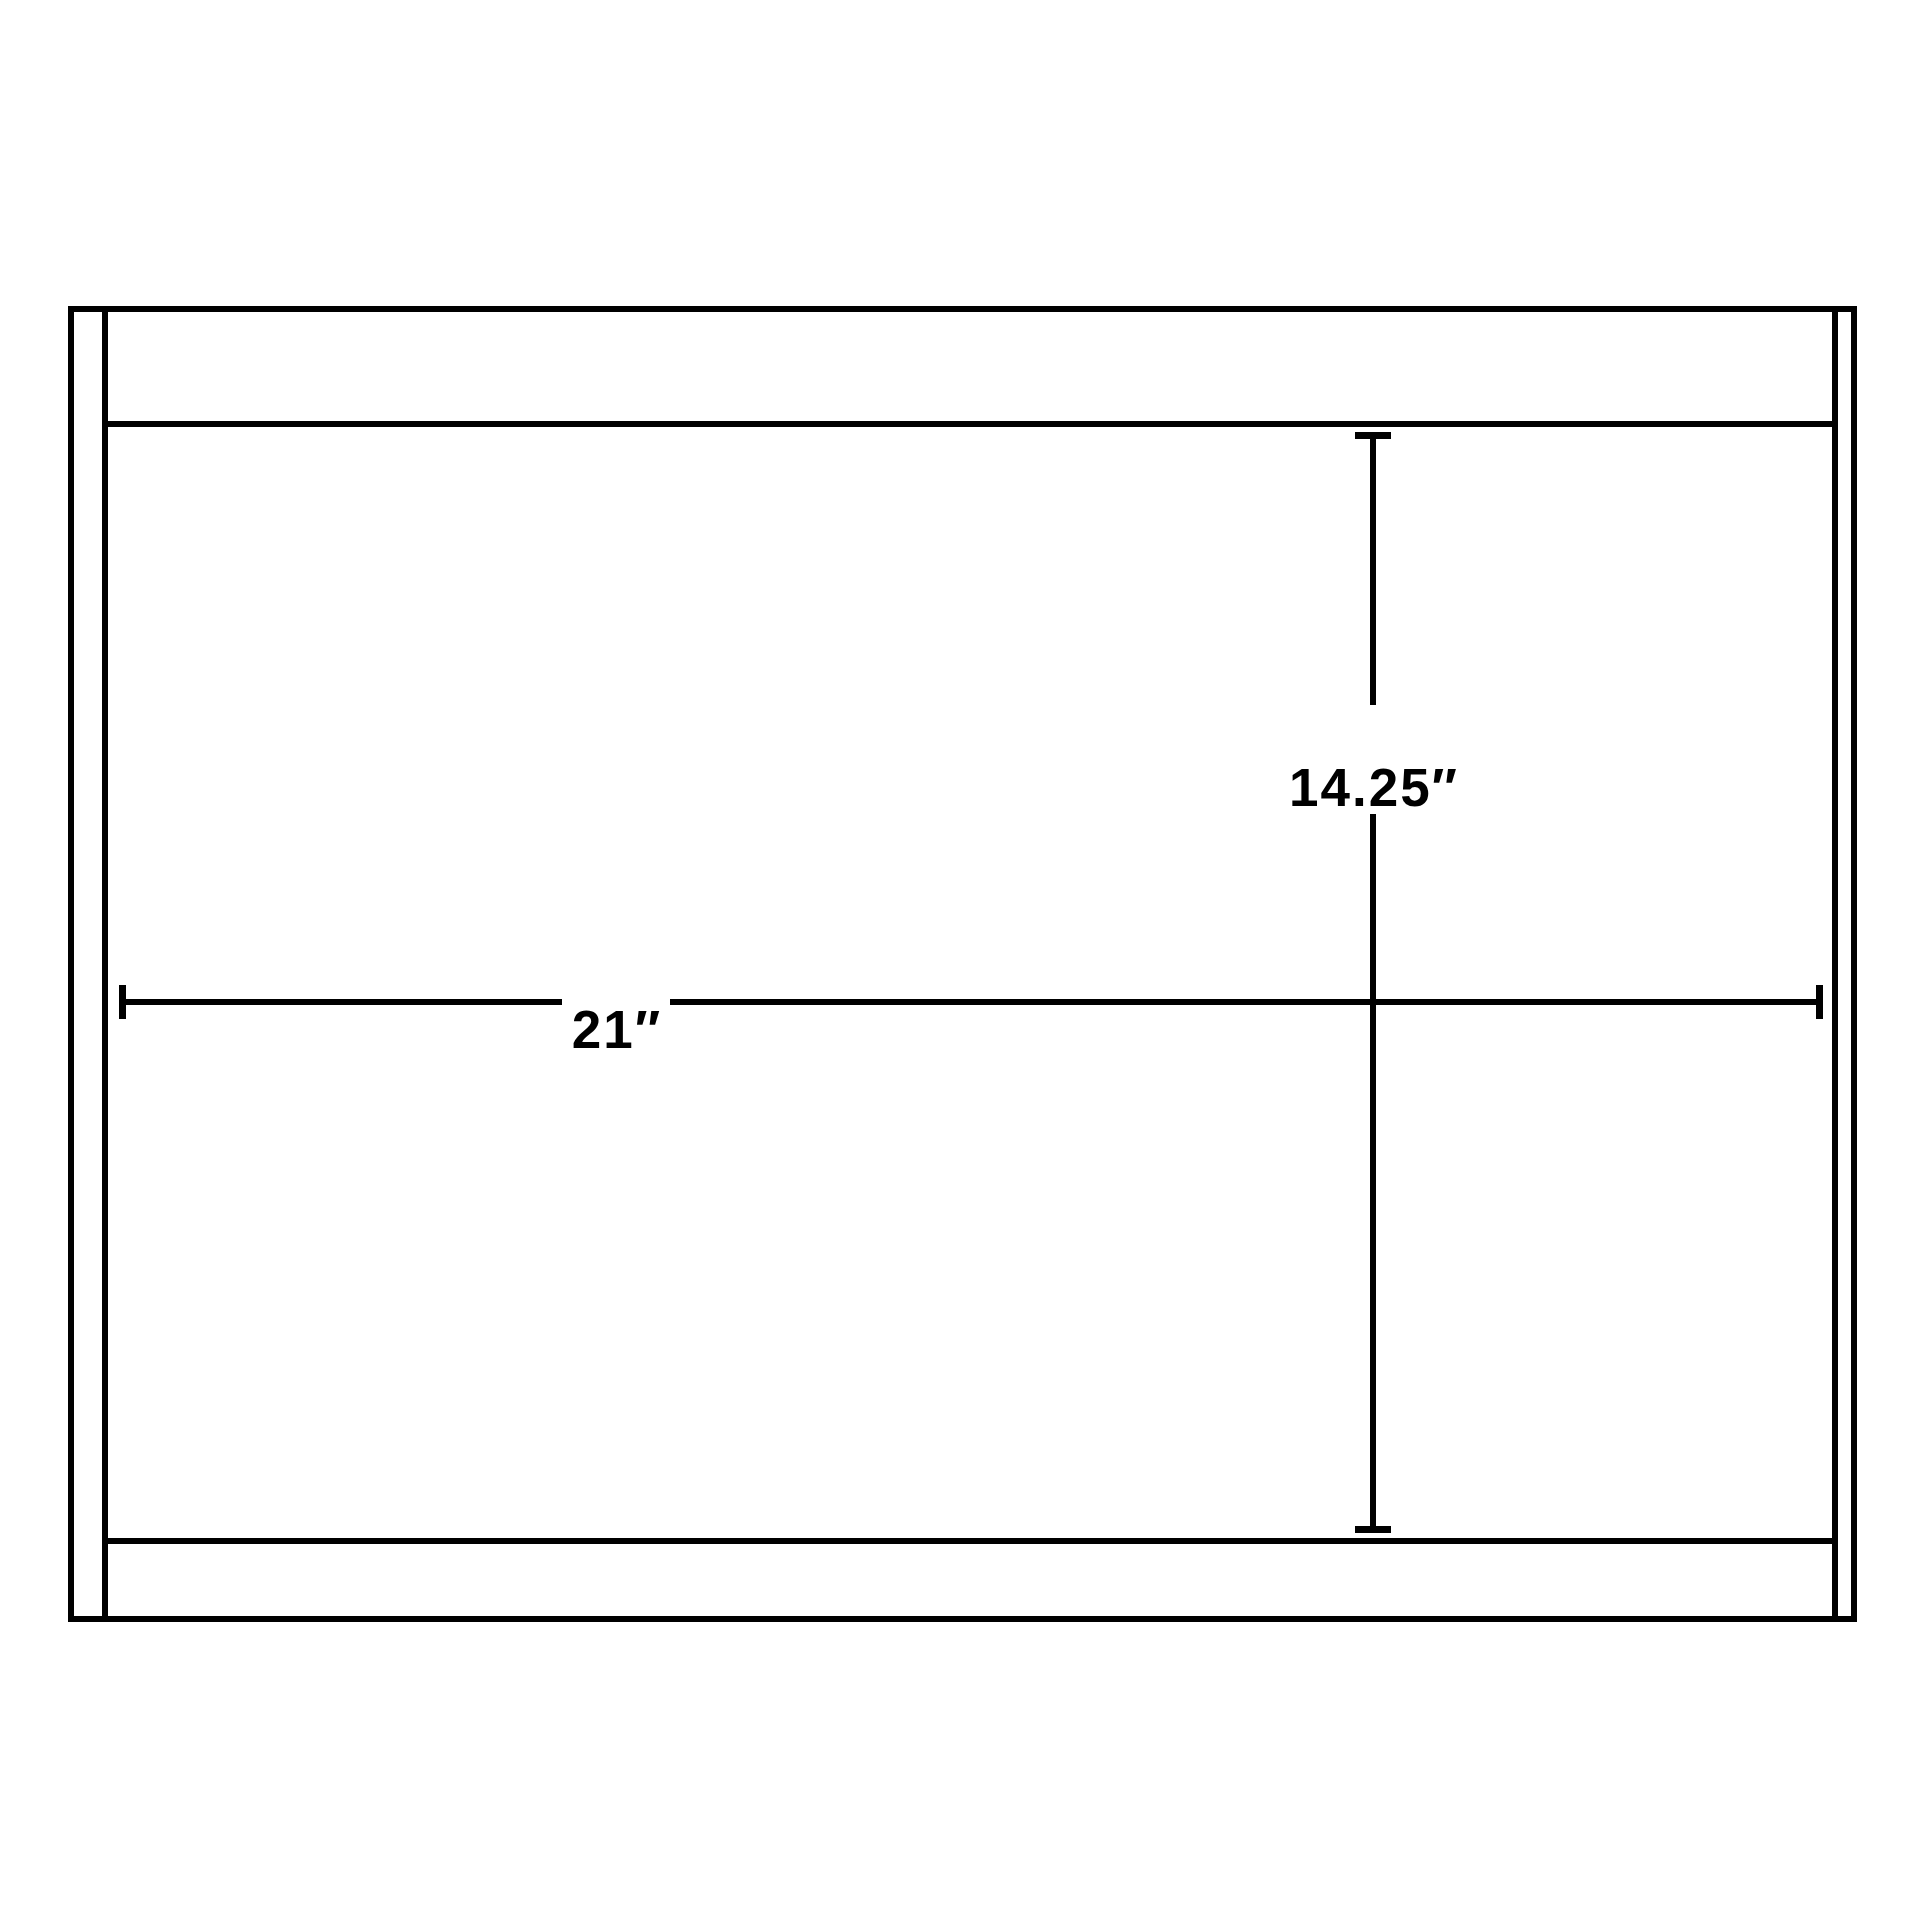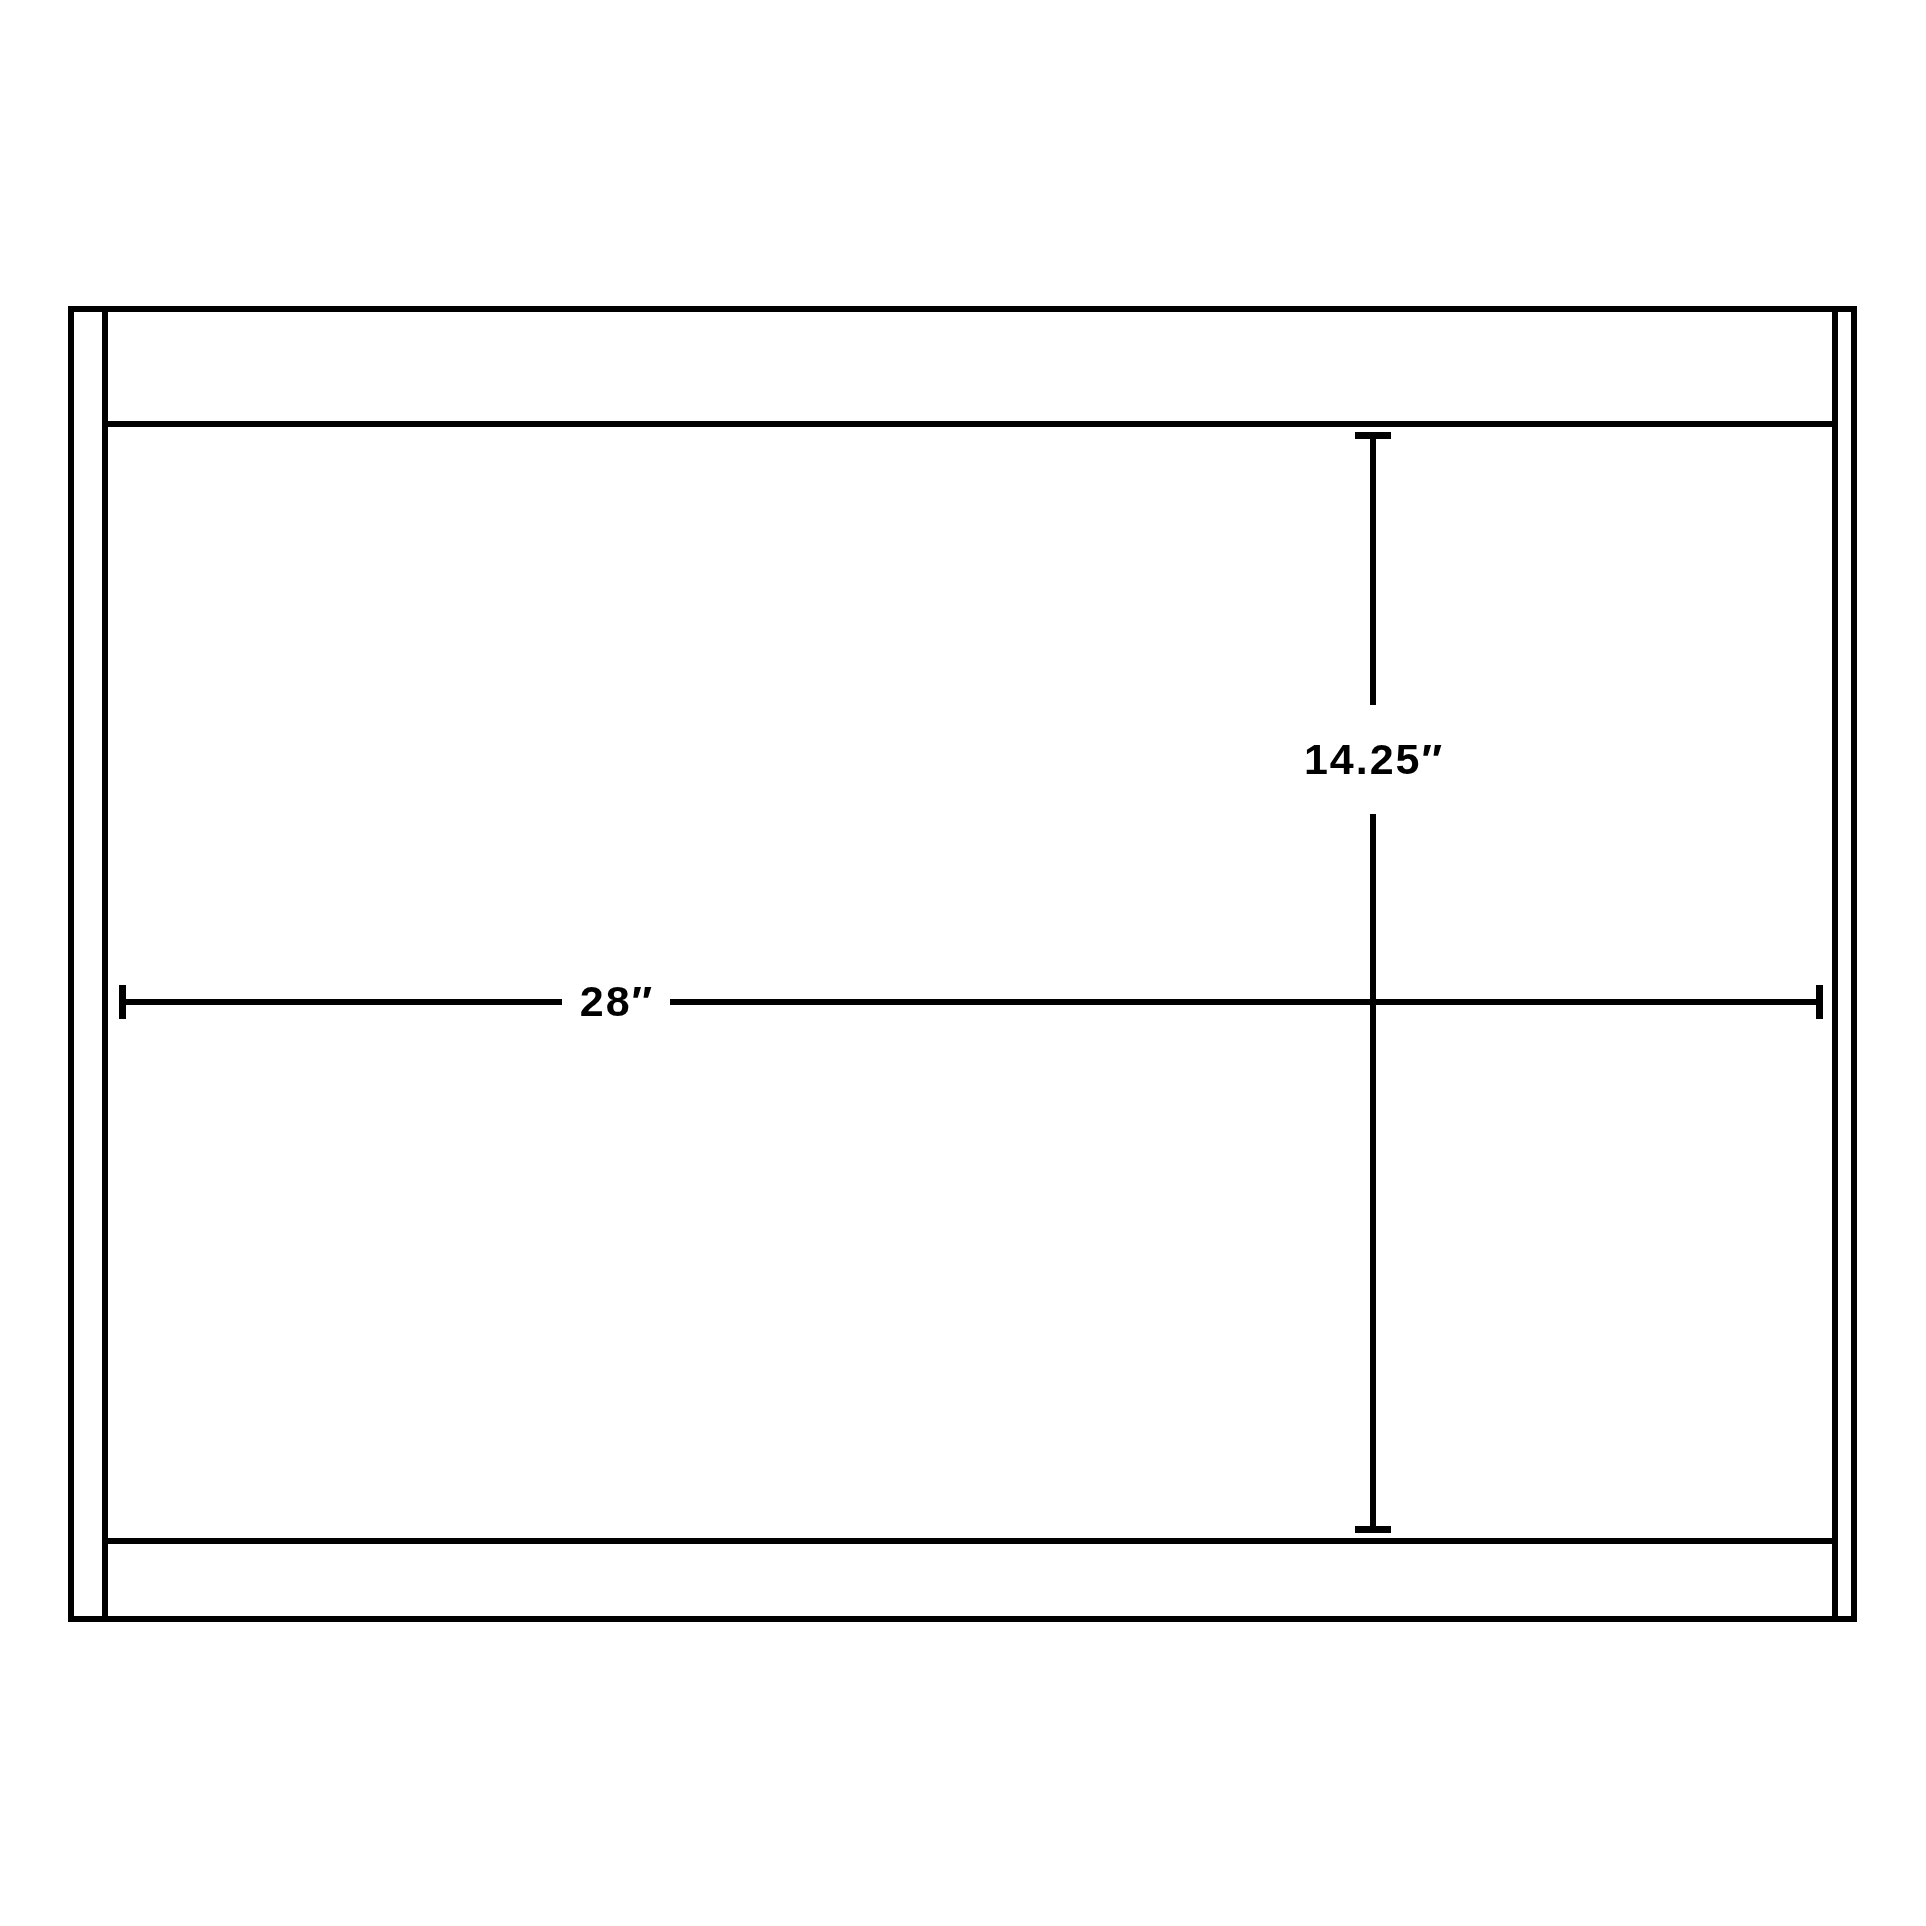--- a/index.html
+++ b/index.html
@@ -39,48 +39,49 @@
 
   
   .hdim-top-seg    {left:1370px; top:436px;  width:6px;  height:269px;}
   .hdim-bottom-seg {left:1370px; top:814px;  width:6px;  height:716px;}
   .hdim-top-tick   {left:1355px; top:432px;  width:36px; height:7px;}
   .hdim-bottom-tick{left:1355px; top:1526px; width:36px; height:7px;}
 
   .dim-label{
     position:absolute;
     transform:translate(-50%,-50%);
-    font-size:43px;
+    font-size:53px;
     font-weight:700;
     letter-spacing:2px;
     color:var(--text);
     white-space:nowrap;
     line-height:1;
     background:var(--bg);
     padding:0 6px;
+    margin-top:28px;
   }
   .height-label{left:1374px; top:759px;}
   .width-label {left:617px;  top:1001px;}
 </style>
 </head>
 <body>
 
 <div class="stage">
 
   <div class="abs outer-frame"></div>
   <div class="abs stroke left-panel-line"></div>
   <div class="abs stroke right-panel-line"></div>
   <div class="abs stroke top-rail-line"></div>
   <div class="abs stroke bottom-rail-line"></div>
 
   <div class="abs stroke wdim-left-seg"></div>
   <div class="abs stroke wdim-right-seg"></div>
   <div class="abs stroke wdim-left-tick"></div>
   <div class="abs stroke wdim-right-tick"></div>
-  <div class="dim-label width-label">28″</div>
+  <div class="dim-label width-label">21″</div>
 
   <div class="abs stroke hdim-top-seg"></div>
   <div class="abs stroke hdim-bottom-seg"></div>
   <div class="abs stroke hdim-top-tick"></div>
   <div class="abs stroke hdim-bottom-tick"></div>
   <div class="dim-label height-label">14.25″</div>
 
 </div>
 
 

